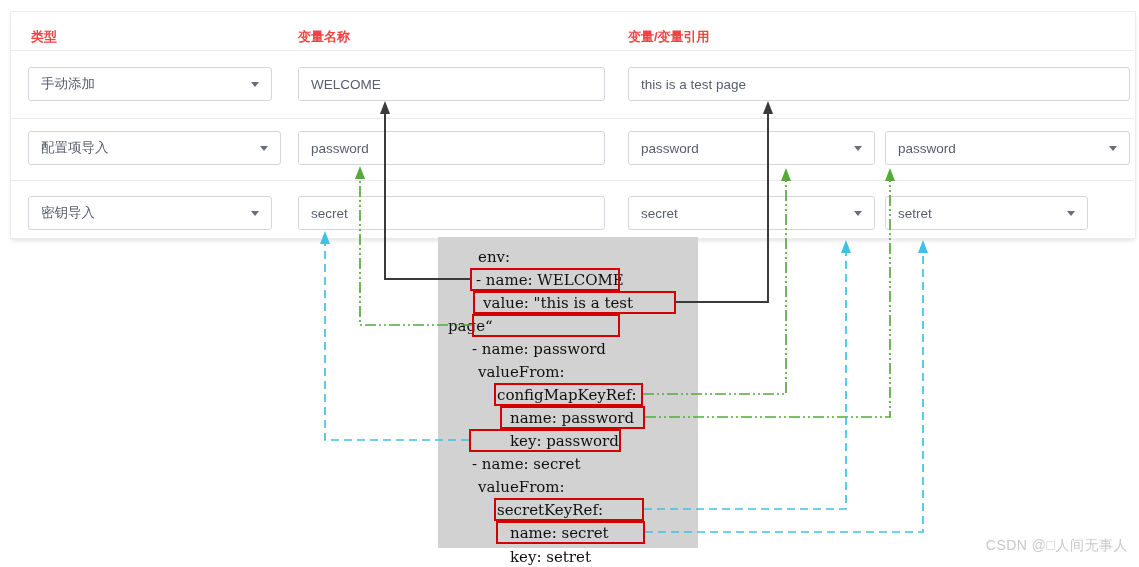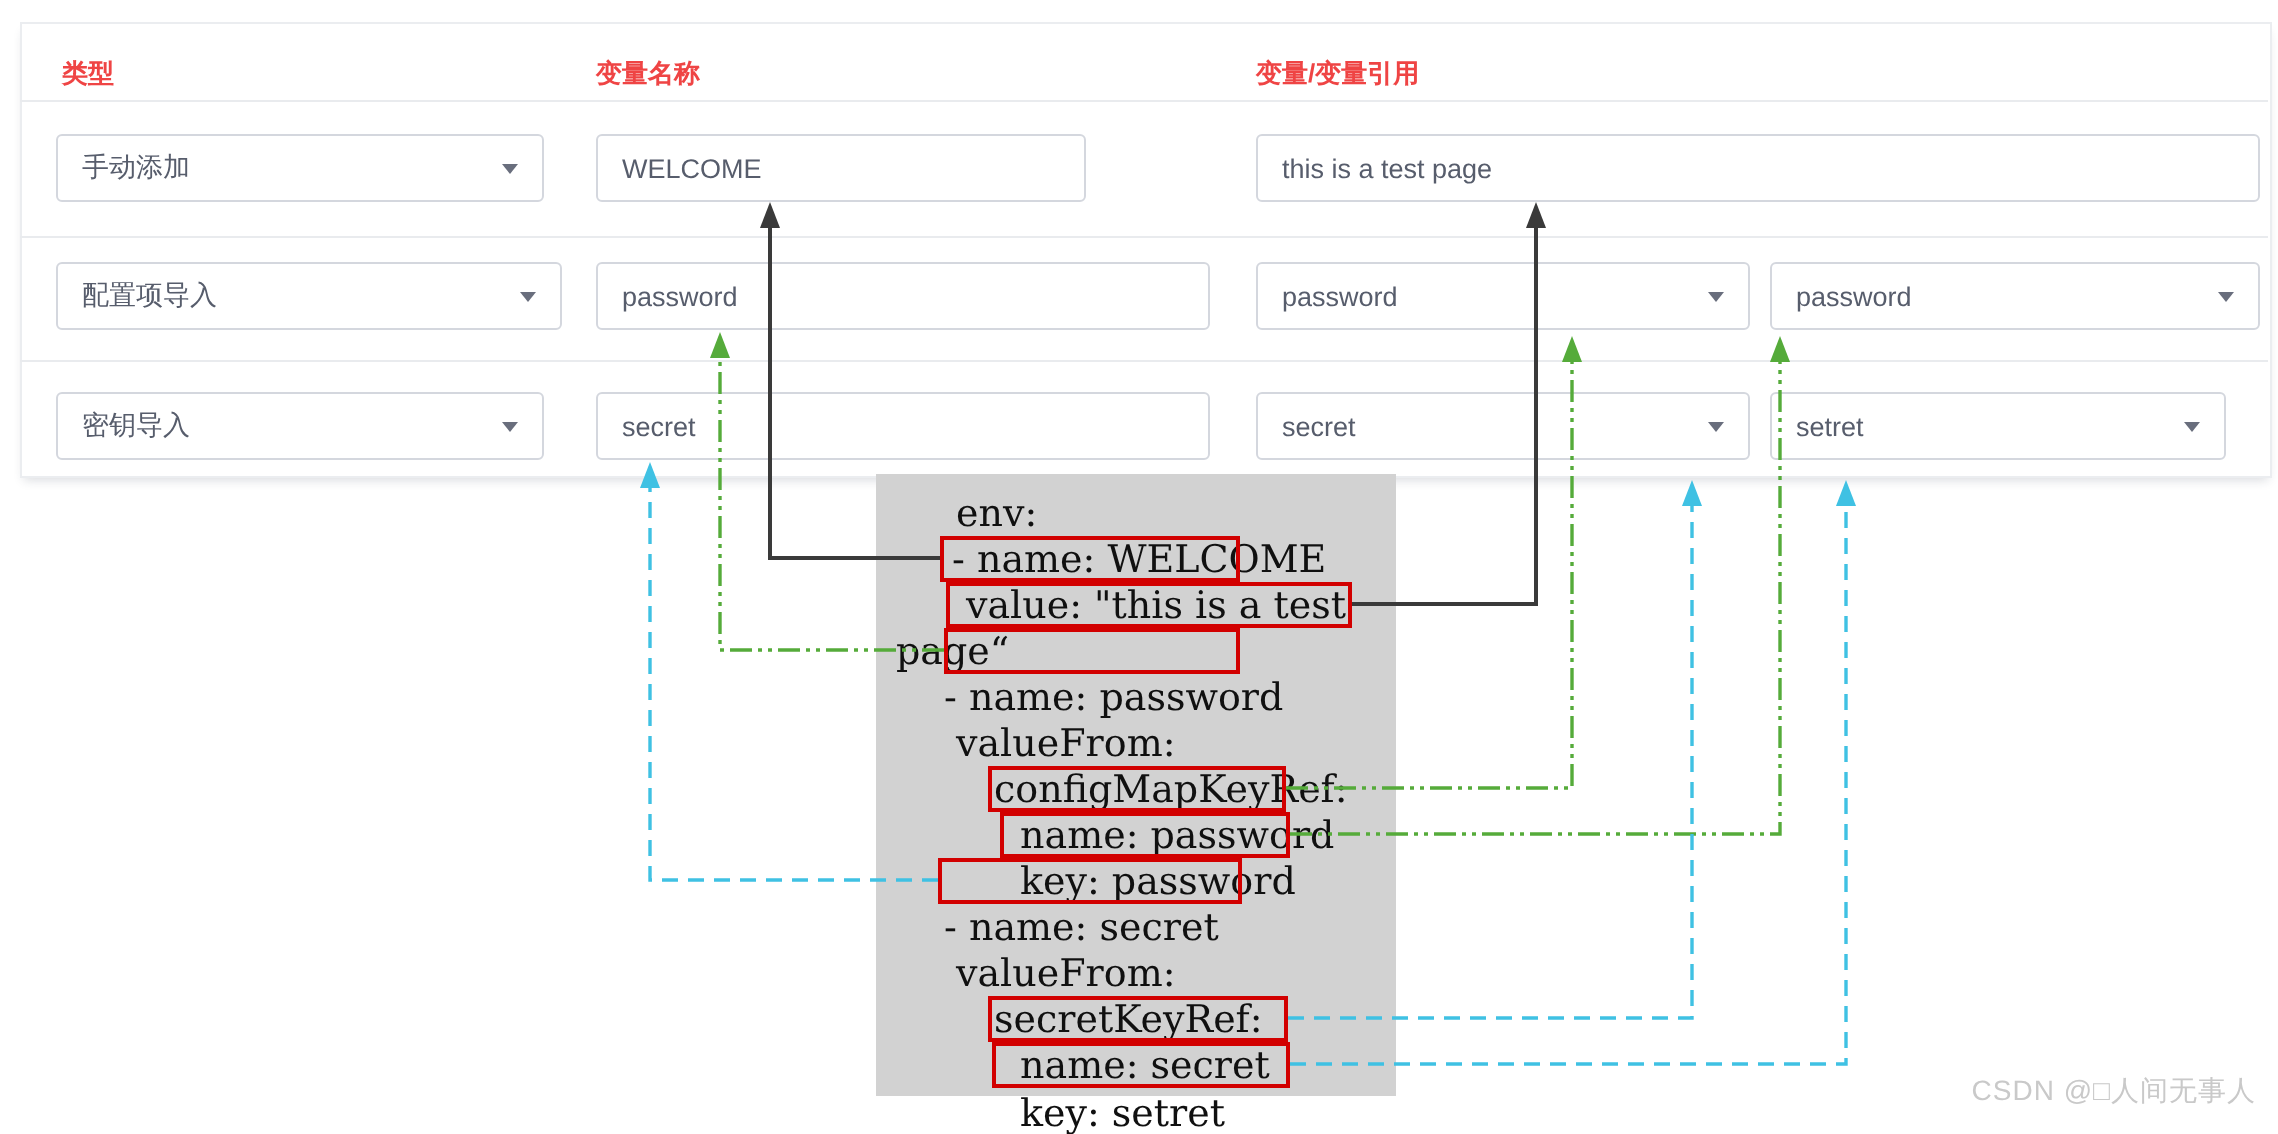--- a/index.html
+++ b/index.html
@@ -17,21 +17,21 @@
        border-radius:3px;background:#fff;display:flex;align-items:center;
        padding:0 12px;font-size:13.5px;color:#575d6c;}
   .ctl .txt{white-space:nowrap;overflow:hidden;}
   .caret{position:absolute;right:12px;top:50%;margin-top:-2px;width:0;height:0;
          border-left:4.5px solid transparent;border-right:4.5px solid transparent;
          border-top:5.5px solid #696e7d;}
 
   
   .gray-block{position:absolute;left:438px;top:237px;width:260px;height:311px;background:#d2d2d2;}
   .cl{position:absolute;height:23px;line-height:23px;white-space:pre;
-      font-family:"DejaVu Serif",serif;font-size:19px;color:#101010;}
+      font-family:"DejaVu Serif",serif;font-size:15px;color:#101010;}
   .red-box{position:absolute;box-sizing:border-box;height:23px;border:2px solid #d20000;}
 
   
   #arrows{position:absolute;left:0;top:0;pointer-events:none;}
 
   .watermark{position:absolute;right:11px;top:537px;font-size:14px;color:#c9c9c9;letter-spacing:.5px;}
 </style>
 </head>
 <body>
 
@@ -43,21 +43,21 @@
   <div class="sep" style="top:180px"></div>
 
   <div class="hdr" style="left:31px">类型</div>
   <div class="hdr" style="left:298px">变量名称</div>
   <div class="hdr" style="left:628px">变量/变量引用</div>
 
   <div class="ctl" style="left:28px;top:67px;width:244px">
     <span class="txt">手动添加</span>
     <span class="caret"></span>
   </div>
-  <div class="ctl" style="left:298px;top:67px;width:245px">
+  <div class="ctl" style="left:298px;top:67px;width:307px">
     <span class="txt">WELCOME</span>
   </div>
   <div class="ctl" style="left:628px;top:67px;width:502px">
     <span class="txt">this is a test page</span>
   </div>
 
   <div class="ctl" style="left:28px;top:131px;width:253px">
     <span class="txt">配置项导入</span>
     <span class="caret"></span>
   </div>
@@ -77,21 +77,21 @@
     <span class="txt">密钥导入</span>
     <span class="caret"></span>
   </div>
   <div class="ctl" style="left:298px;top:196px;width:307px">
     <span class="txt">secret</span>
   </div>
   <div class="ctl" style="left:628px;top:196px;width:247px">
     <span class="txt">secret</span>
     <span class="caret"></span>
   </div>
-  <div class="ctl" style="left:885px;top:196px;width:228px">
+  <div class="ctl" style="left:885px;top:196px;width:203px">
     <span class="txt">setret</span>
     <span class="caret"></span>
   </div>
 
   <div class="gray-block"></div>
 
   <div class="cl" style="left:478px;top:246px">env:</div>
   <div class="cl" style="left:476px;top:269px">- name: WELCOME</div>
   <div class="cl" style="left:483px;top:292px">value: "this is a test</div>
   <div class="cl" style="left:448px;top:315px">page“</div>

